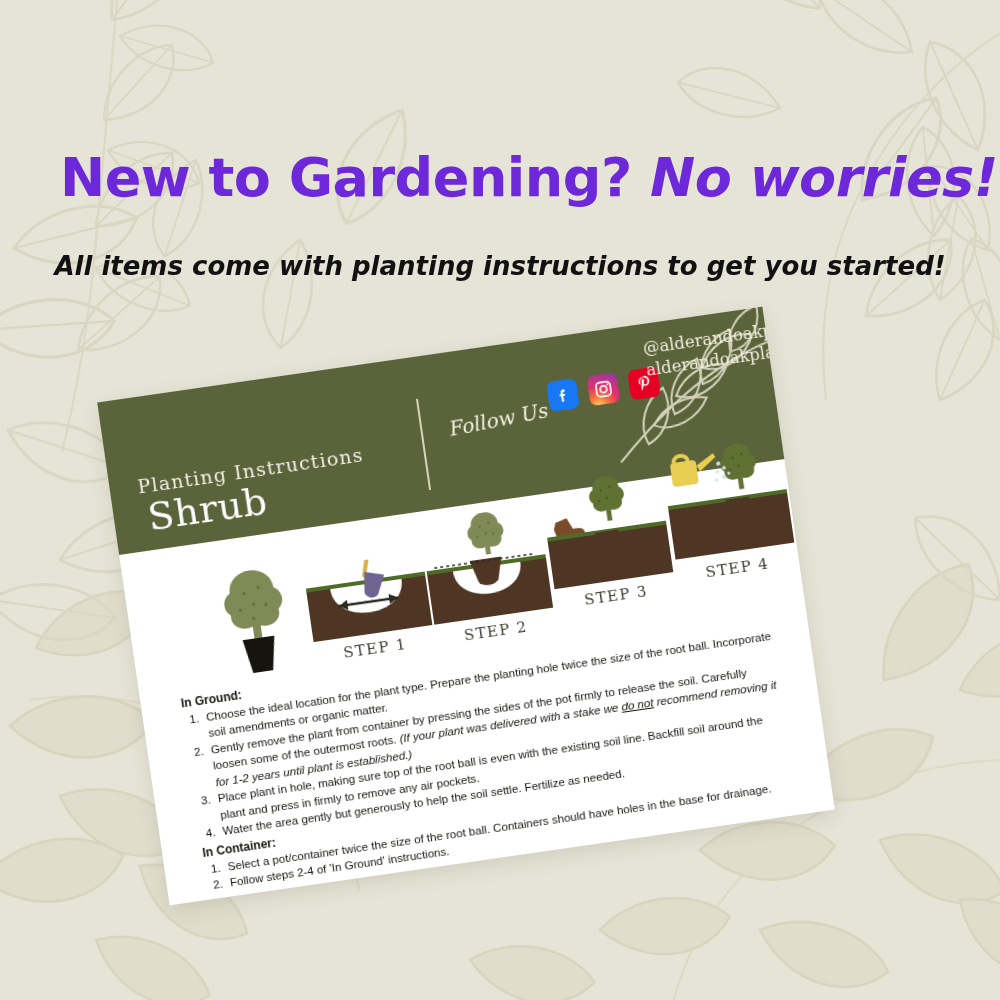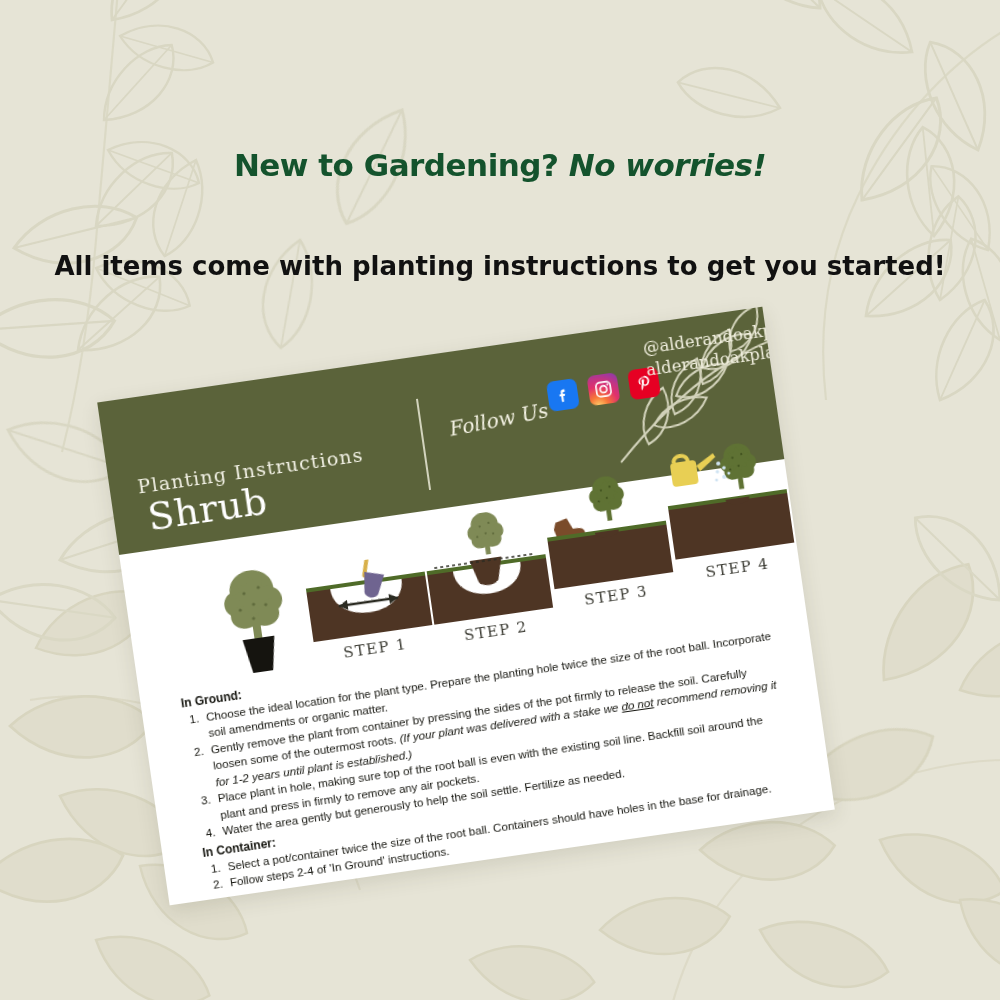--- a/index.html
+++ b/index.html
@@ -22,36 +22,37 @@
   }
   
   .headline-wrap {
     position: absolute;
     left: 0; right: 0; top: 148px;
     text-align: center;
     padding: 0 60px;
   }
   .headline {
     font-family: "DejaVu Sans", sans-serif;
-    font-size: 31px;
+    font-size: 54px;
     font-weight: 700;
-    color: #14532d;
+    color: #6d28d9;
     letter-spacing: -0.5px;
     line-height: 1.1;
     white-space: nowrap;
   }
   .headline .em {
     font-style: italic;
     font-weight: 700;
   }
   .subhead-wrap {
     position: absolute;
     left: 0; right: 0; top: 250px;
     text-align: center;
     padding: 0 44px;
+    font-style: italic;
   }
   .subhead {
     font-family: "DejaVu Sans", sans-serif;
     font-size: 26px;
     font-weight: 700;
     color: #111111;
     line-height: 1.28;
   }
 
   

